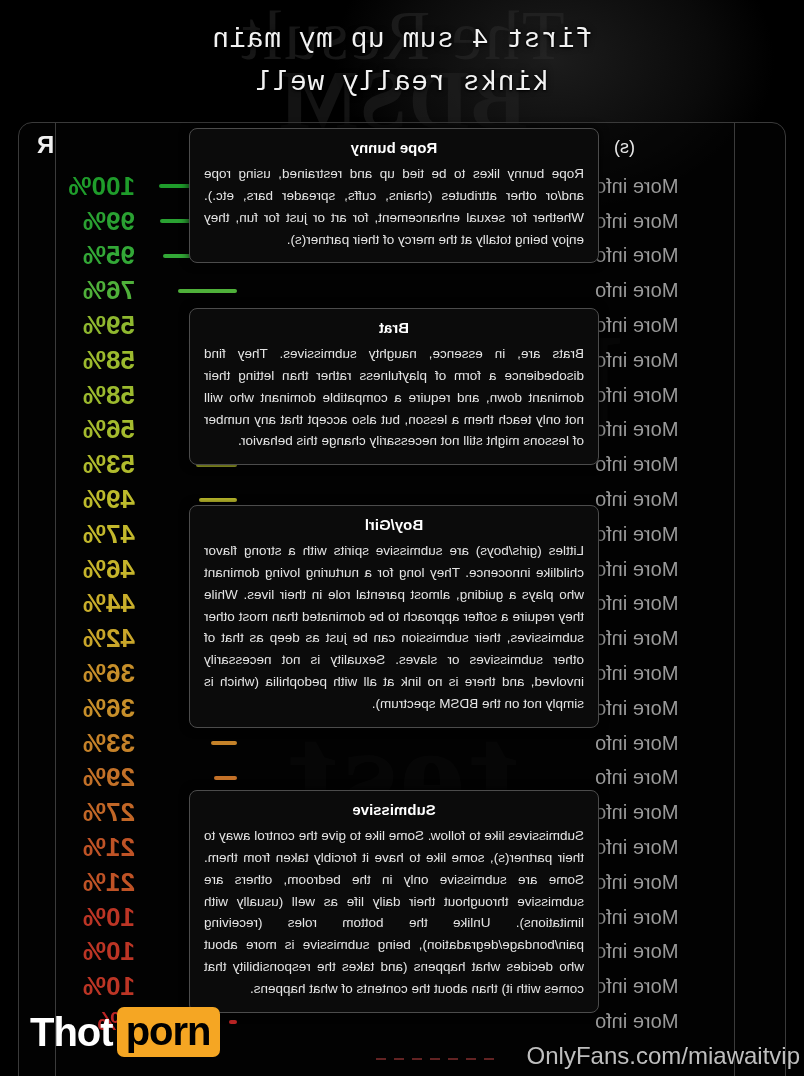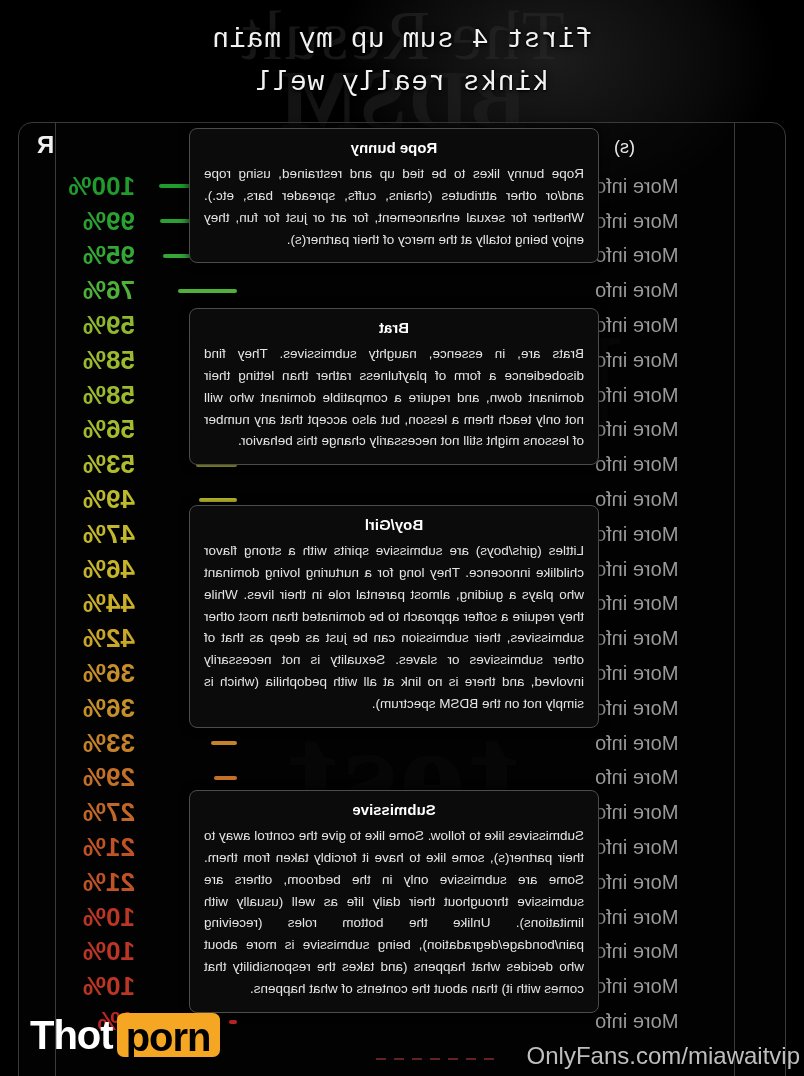--- a/index.html
+++ b/index.html
@@ -112,21 +112,21 @@
   
   .logo{
     position:absolute;left:30px;bottom:19px;
     display:flex;align-items:center;
     font-size:40px;font-weight:bold;line-height:1;
     z-index:40;
   }
   .logo .a{color:#fff;letter-spacing:-1px;}
   .logo .b{
     background:#f5a623;color:#000;border-radius:7px;
-    padding:4px 9px 0;margin-left:4px;letter-spacing:-1px;
+    padding:4px 9px 6px;margin-left:4px;letter-spacing:-1px;
   }
   .ofurl{
     position:absolute;left:4px;bottom:6px;
     font-size:24px;color:#cfcfcf;opacity:.92;
     text-shadow:0 1px 2px #000;
     transform:scaleX(-1);
     z-index:39;
   }
   .dashes{
     position:absolute;left:310px;bottom:16px;

